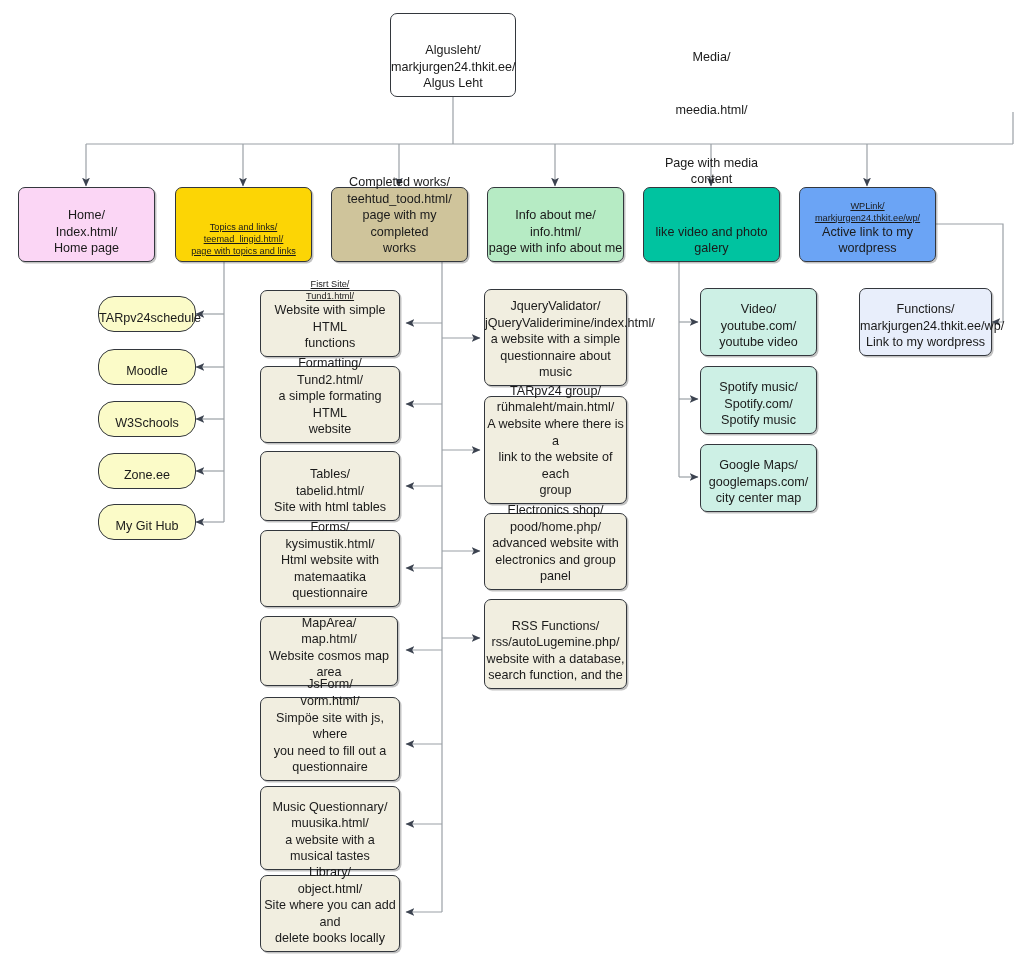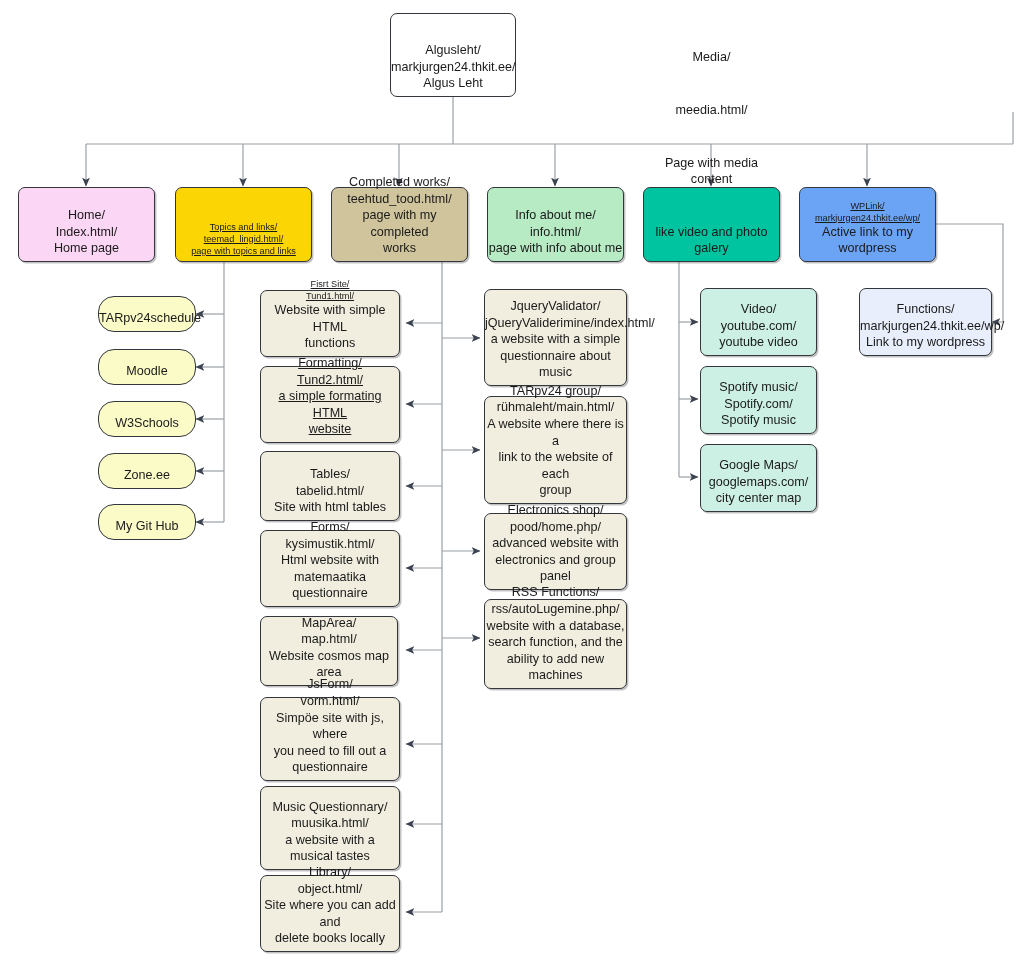--- a/index.html
+++ b/index.html
@@ -167,21 +167,21 @@
     <span class="ln">My Git Hub</span>
   </div>
 
   <div class="node shadow" style="left:260px; top:290px; width:140px; height:67px; background:#f1eee0;">
     <span class="ln sz-sm">Fisrt Site/</span>
     <span class="ln sz-sm">Tund1.html/</span>
     <span class="ln sz-lg">Website with simple HTML</span>
     <span class="ln sz-lg">functions</span>
   </div>
 
-  <div class="node sz-lg shadow" style="left:260px; top:366px; width:140px; height:77px; background:#f1eee0;text-decoration:underline;">
+  <div class="node sz-lg shadow" style="left:260px; top:366px; width:140px; height:77px; background:#f1eee0;">
     <span class="ln">Formatting/</span>
     <span class="ln">Tund2.html/</span>
     <span class="ln">a simple formating HTML</span>
     <span class="ln">website</span>
   </div>
 
   <div class="node sz-lg shadow" style="left:260px; top:451px; width:140px; height:70px; background:#f1eee0;">
     <span class="ln">Tables/</span>
     <span class="ln">tabelid.html/</span>
     <span class="ln">Site with html tables</span>
@@ -242,21 +242,20 @@
     <span class="ln">pood/home.php/</span>
     <span class="ln">advanced website with</span>
     <span class="ln">electronics and group panel</span>
   </div>
 
   <div class="node sz-lg shadow" style="left:484px; top:599px; width:143px; height:90px; background:#f1eee0;">
     <span class="ln">RSS Functions/</span>
     <span class="ln">rss/autoLugemine.php/</span>
     <span class="ln">website with a database,</span>
     <span class="ln">search function, and the</span>
-    <span class="ln">ability to add new machines</span>
   </div>
 
   <div class="node sz-lg shadow" style="left:700px; top:288px; width:117px; height:68px; background:#cdf0e5;">
     <span class="ln">Video/</span>
     <span class="ln">youtube.com/</span>
     <span class="ln">youtube video</span>
   </div>
 
   <div class="node sz-lg shadow" style="left:700px; top:366px; width:117px; height:68px; background:#cdf0e5;">
     <span class="ln">Spotify music/</span>

